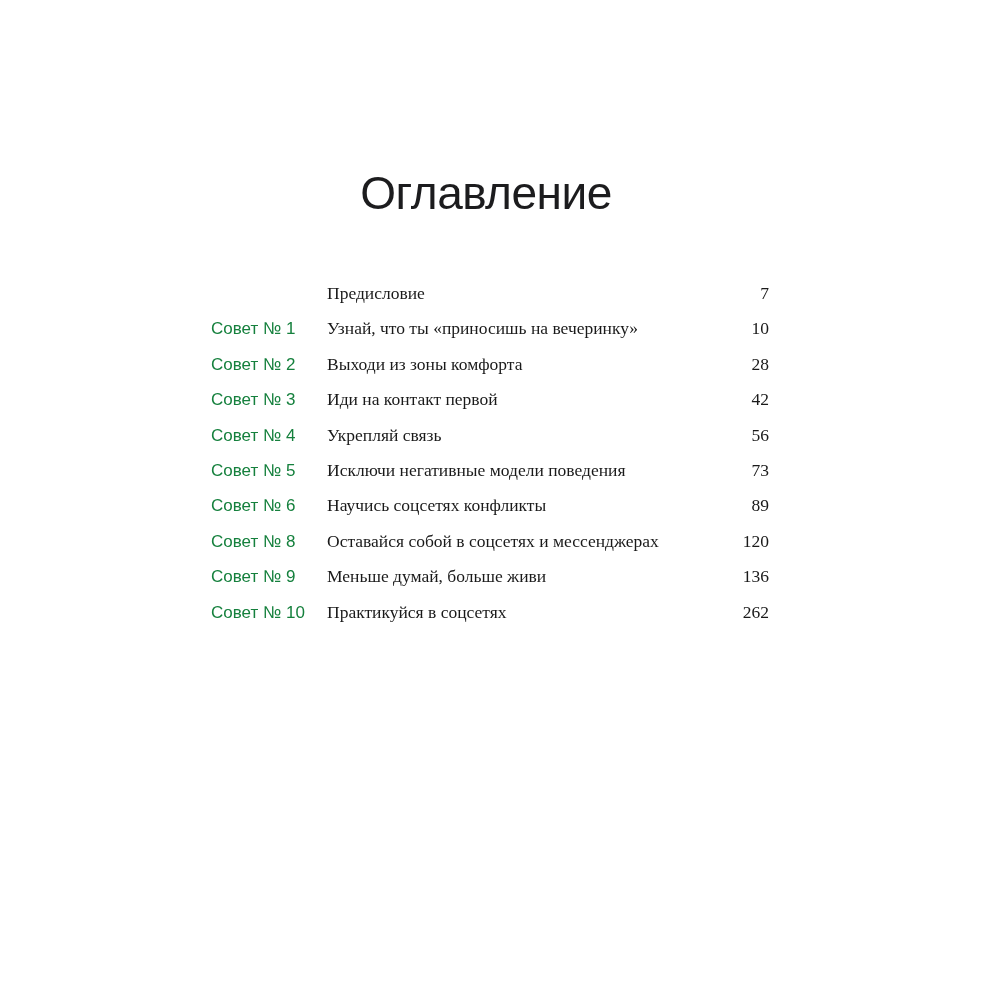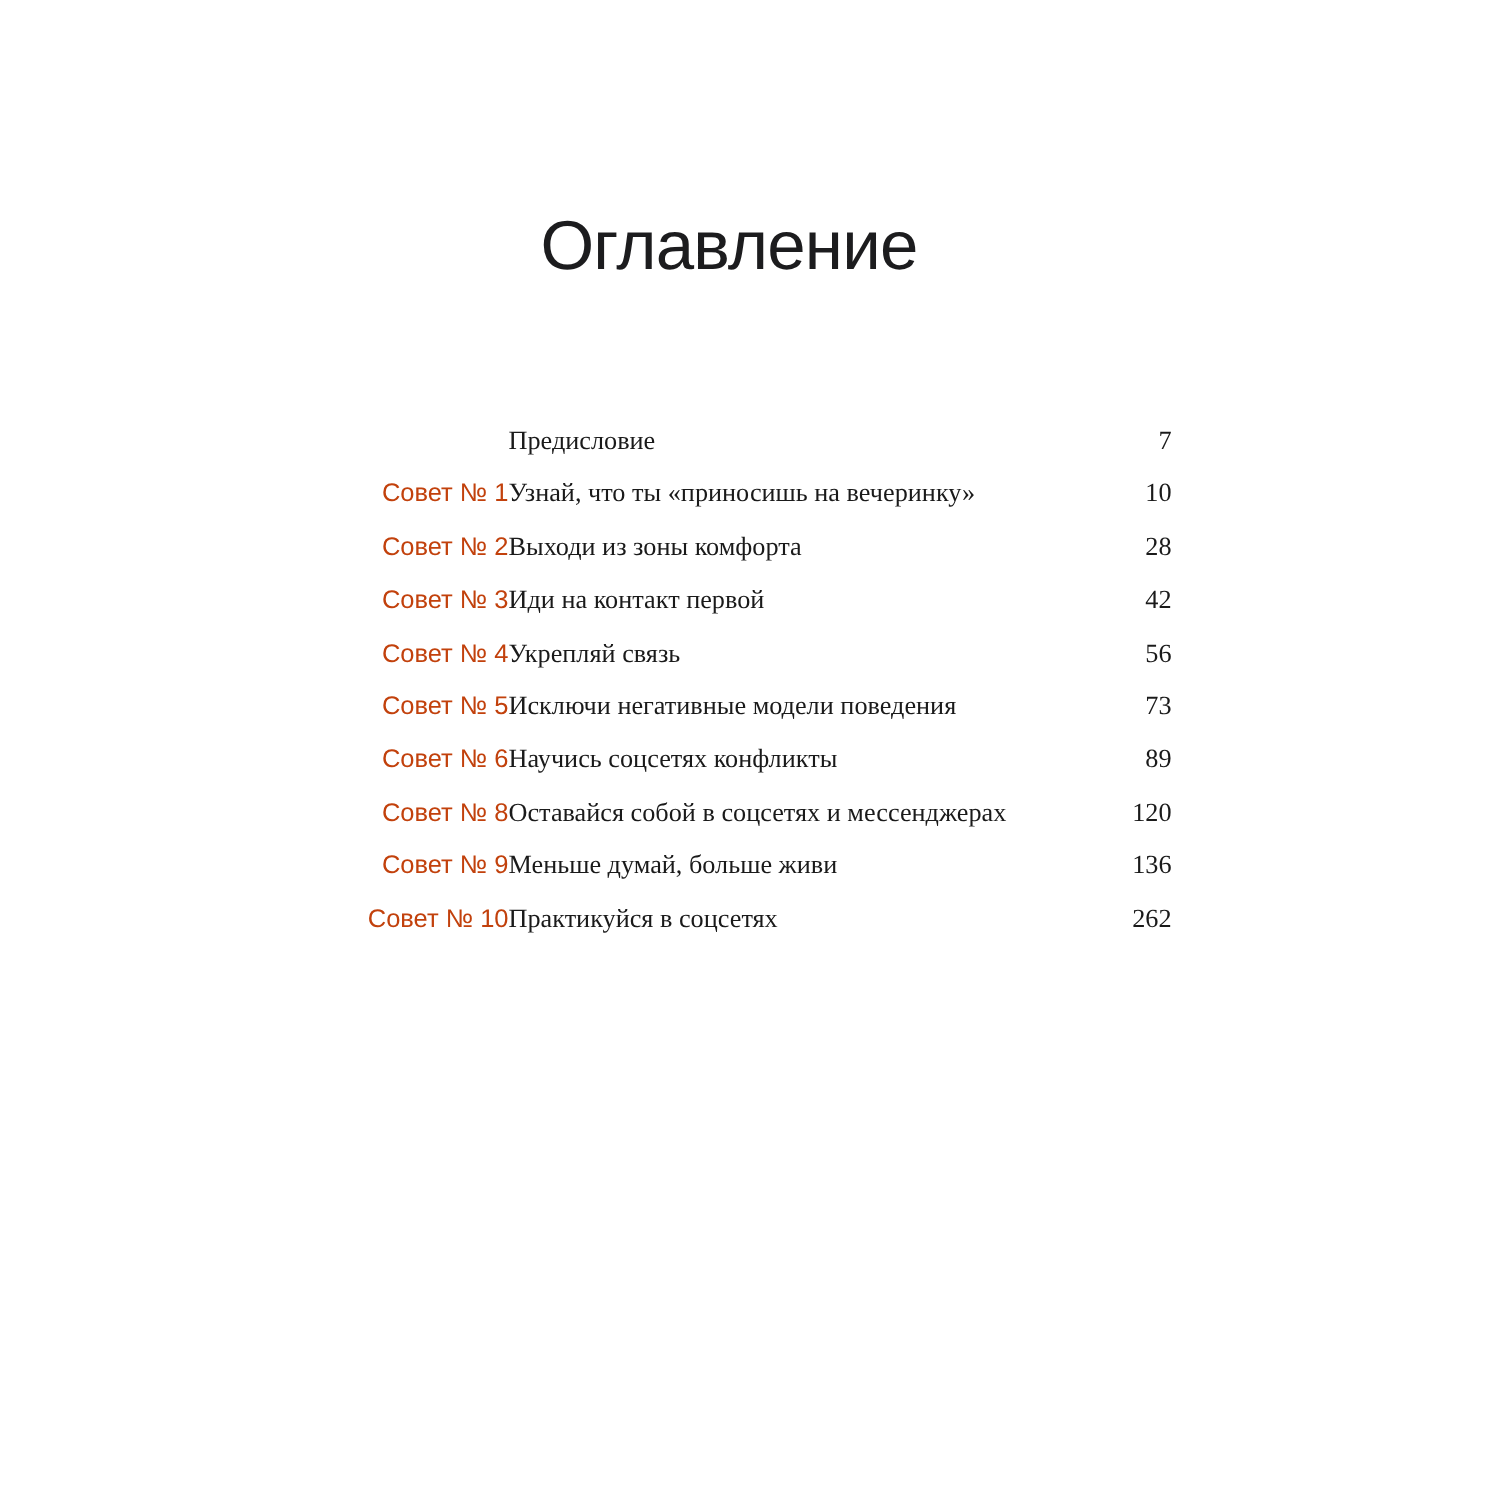--- a/index.html
+++ b/index.html
@@ -18,50 +18,49 @@
   }
   .content {
     position: absolute;
     left: 207px;
     width: 558px;
     top: 0;
     height: 1000px;
   }
   .page-title {
     position: absolute;
-    top: 140px;
+    top: 170px;
     left: 0;
     width: 100%;
     text-align: center;
     font-family: "Liberation Sans", sans-serif;
     font-weight: 300;
     font-size: 46px;
     line-height: 46px;
     letter-spacing: -0.5px;
     color: #1c1c1e;
   }
   .toc {
     position: absolute;
     top: 276px;
-    left: 16px;
+    left: 4px;
     width: 100%;
   }
   .toc-row {
     display: flex;
     align-items: baseline;
     height: 35.4px;
   }
   .toc-row .label {
     flex: 0 0 116px;
     font-family: "Liberation Sans", sans-serif;
     font-size: 17px;
     line-height: 35.4px;
-    color: #c2410c;
+    color: #15803d;
     white-space: nowrap;
-    text-align: right;
   }
   .toc-row .title {
     flex: 1 1 auto;
     font-family: "Liberation Serif", serif;
     font-size: 17.5px;
     line-height: 35.4px;
     color: #1a1a1a;
     white-space: nowrap;
   }
   .toc-row .pagenum {

